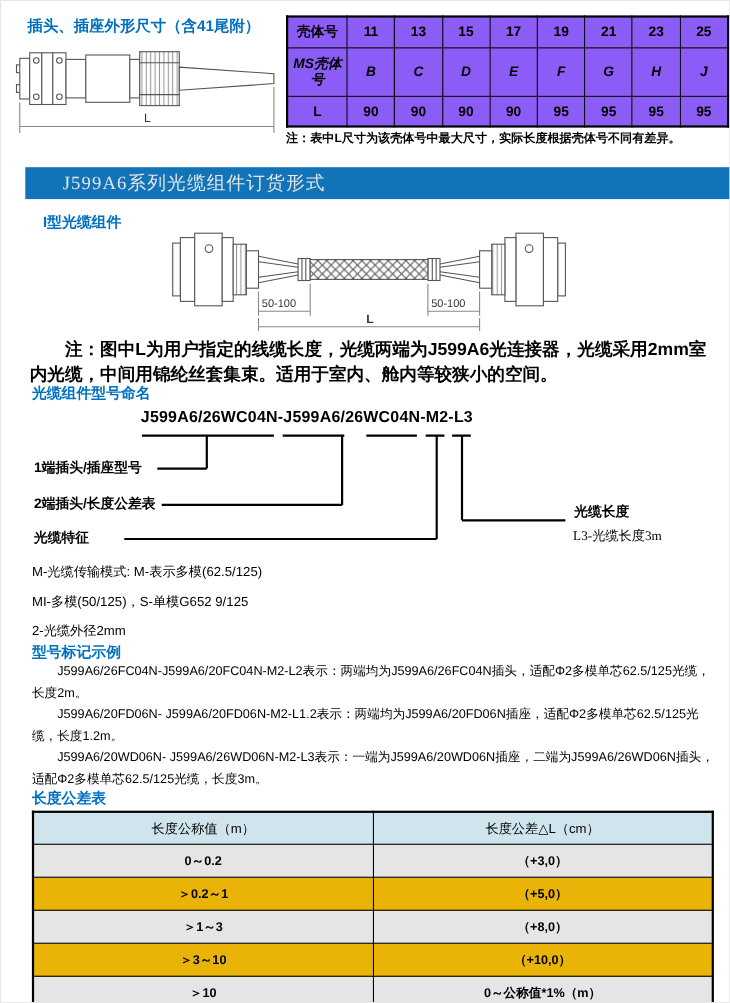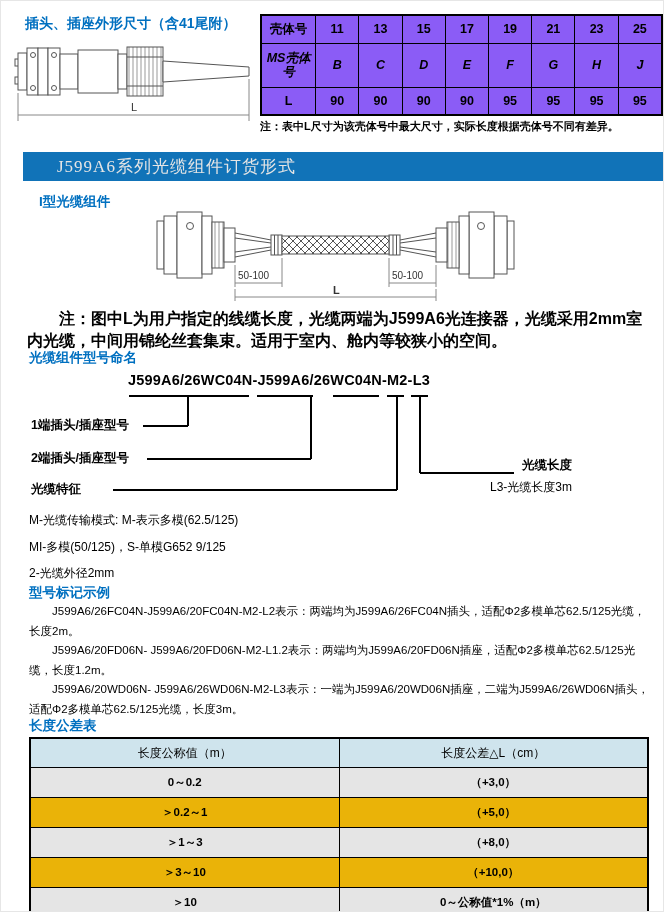--- a/index.html
+++ b/index.html
@@ -179,24 +179,24 @@
     <svg width="664" height="145" viewBox="0 0 664 145" style="position:absolute;left:0;top:0;">
       <path stroke="#000" stroke-width="2" fill="none" d="
         M128 27 H248 M256 27 H312 M332 27 H378 M386 27 H403 M410 27 H427
         M187 27 V57 M142 57 H187
         M310 27 V90 M146 90 H310
         M396 27 V121 M112 121 H396
         M419 27 V104 M419 104 H513"></path>
     </svg>
     <div class="abs code-text" style="left:127px;top:3px;">J599A6/26WC04N-J599A6/26WC04N-M2-L3</div>
     <div class="abs diagram-label" style="left:30px;top:48px;">1端插头/插座型号</div>
-    <div class="abs diagram-label" style="left:30px;top:81px;">2端插头/插座型号</div>
+    <div class="abs diagram-label" style="left:30px;top:81px;">2端插头/长度公差表</div>
     <div class="abs diagram-label" style="left:30px;top:112px;">光缆特征</div>
     <div class="abs diagram-label" style="left:521px;top:88px;">光缆长度</div>
-    <div class="abs diagram-sub" style="left:489px;top:110px;">L3-光缆长度3m</div>
+    <div class="abs diagram-sub" style="left:520px;top:110px;font-family:Liberation Serif, serif;">L3-光缆长度3m</div>
   </div>
 
   <div class="abs feature-lines" style="left:28px;top:506px;">
     <div>M-光缆传输模式: M-表示多模(62.5/125)</div>
     <div>MI-多模(50/125)，S-单模G652 9/125</div>
     <div>2-光缆外径2mm</div>
   </div>
 
   <div class="abs blue-head" style="left:28px;top:583px;">型号标记示例</div>
   <div class="abs examples" style="left:28px;top:601px;width:620px;">

